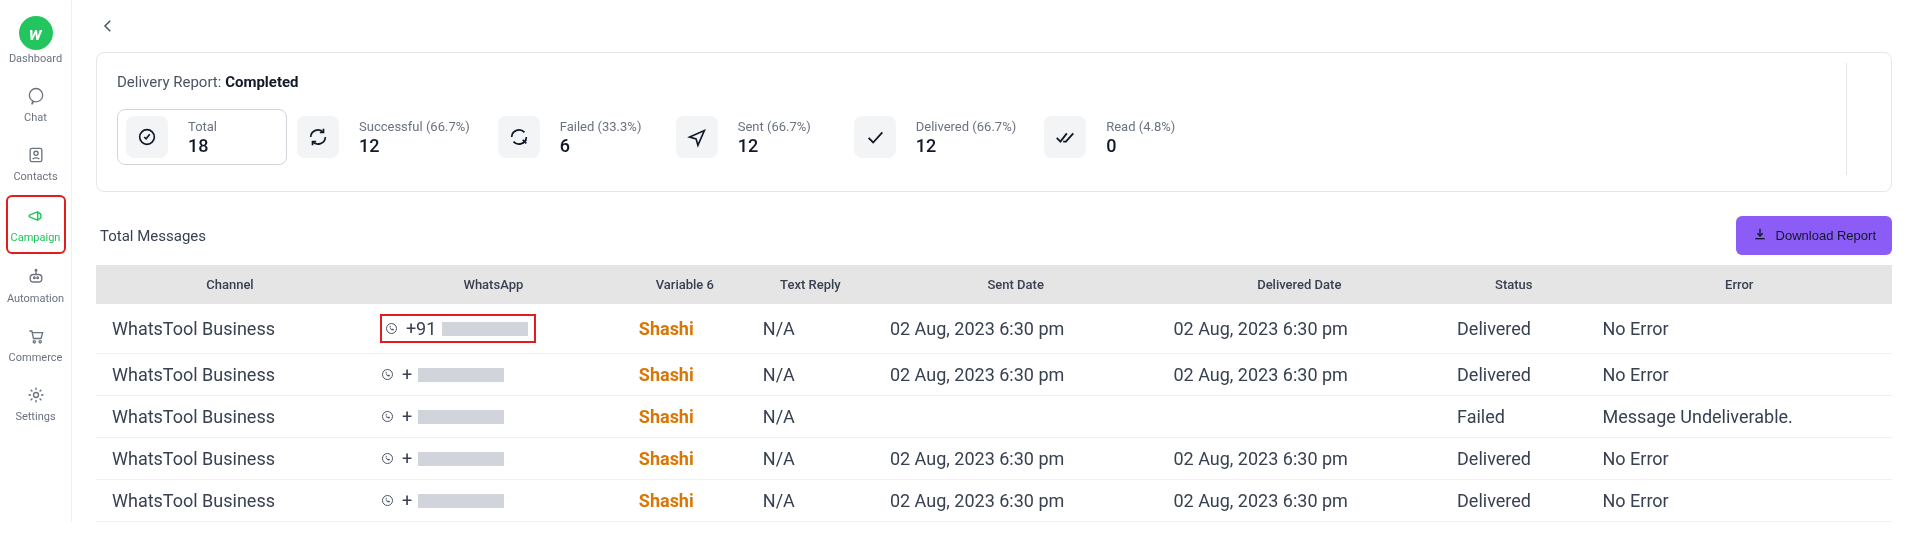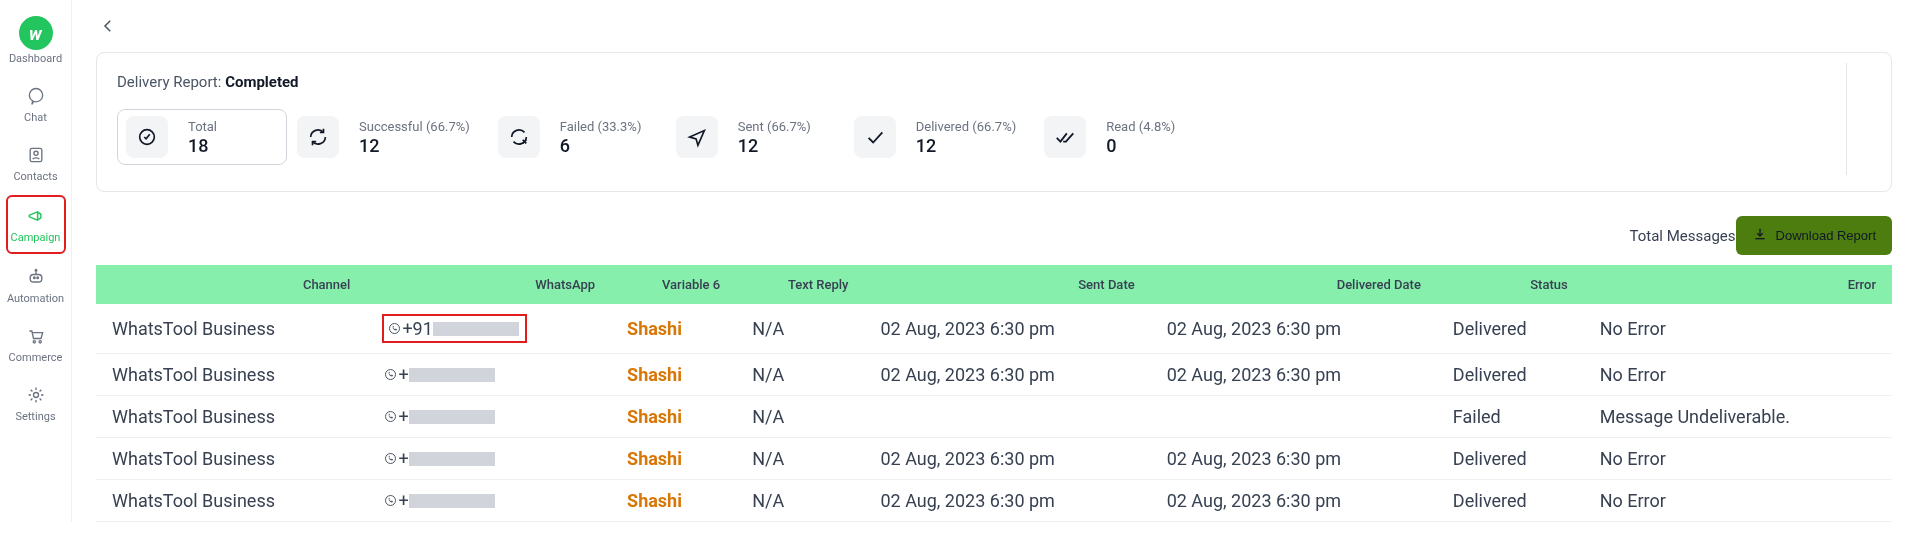--- a/index.html
+++ b/index.html
@@ -70,36 +70,36 @@
   .stat-icon {
     width:42px; height:42px; border-radius:8px; background:#f3f4f6;
     display:flex; align-items:center; justify-content:center; color:#111827;
   }
   .stat-label { font-size:13px; color:#6b7280; }
   .stat-label .pct { color:#6b7280; }
   .stat-value { font-size:18px; font-weight:500; color:#111827; margin-top:1px; }
   .divider-v { width:1px; background:#e5e7eb; margin: -10px 24px; }
   .uir-section { min-width: 300px; }
   .table-section { margin-top: 24px; }
-  .table-top { display:flex; align-items:center; justify-content:flex-end; padding: 0 0 10px 4px;}
+  .table-top { display:flex; align-items:center; justify-content:space-between; padding: 0 0 10px 4px;}
   .download-btn {
     display:flex; align-items:center; gap:8px;
-    background:#4d7c0f; border:none; padding:10px 16px; border-radius:6px;
+    background:#8b5cf6; border:none; padding:10px 16px; border-radius:6px;
     cursor:pointer; font-size:13px; color:#111827;
   }
   table { width:100%; border-collapse: collapse; }
   thead th {
-    background:#86efac; text-align:right; font-weight:500; font-size:13px;
+    background:#e5e5e5; text-align:center; font-weight:500; font-size:13px;
     padding:12px 16px; color:#374151;
   }
   tbody td {
     padding:10px 16px; border-bottom:1px solid #f0f0f0; font-size:18px; color:#374151;
   }
   .variable-link { color:#d97706; cursor:pointer;font-weight:bold; }
-  .phone-cell { display:flex; align-items:center; gap:0; }
+  .phone-cell { display:flex; align-items:center; gap:6px; }
   .redact {
     display:inline-block; width:86px; height:14px; background:#d1d5db;
   }
   .row-highlight .phone-cell-wrap {
     border:2px solid #e11d1d; padding:2px 6px 2px 2px; display:inline-flex; align-items:center;
   }
   .wa-icon-sm { width:16px; height:16px; display:inline-flex; align-items:center; justify-content:center; color:#4b5563; }
   svg { stroke: currentColor; }
 </style>
 </head>

